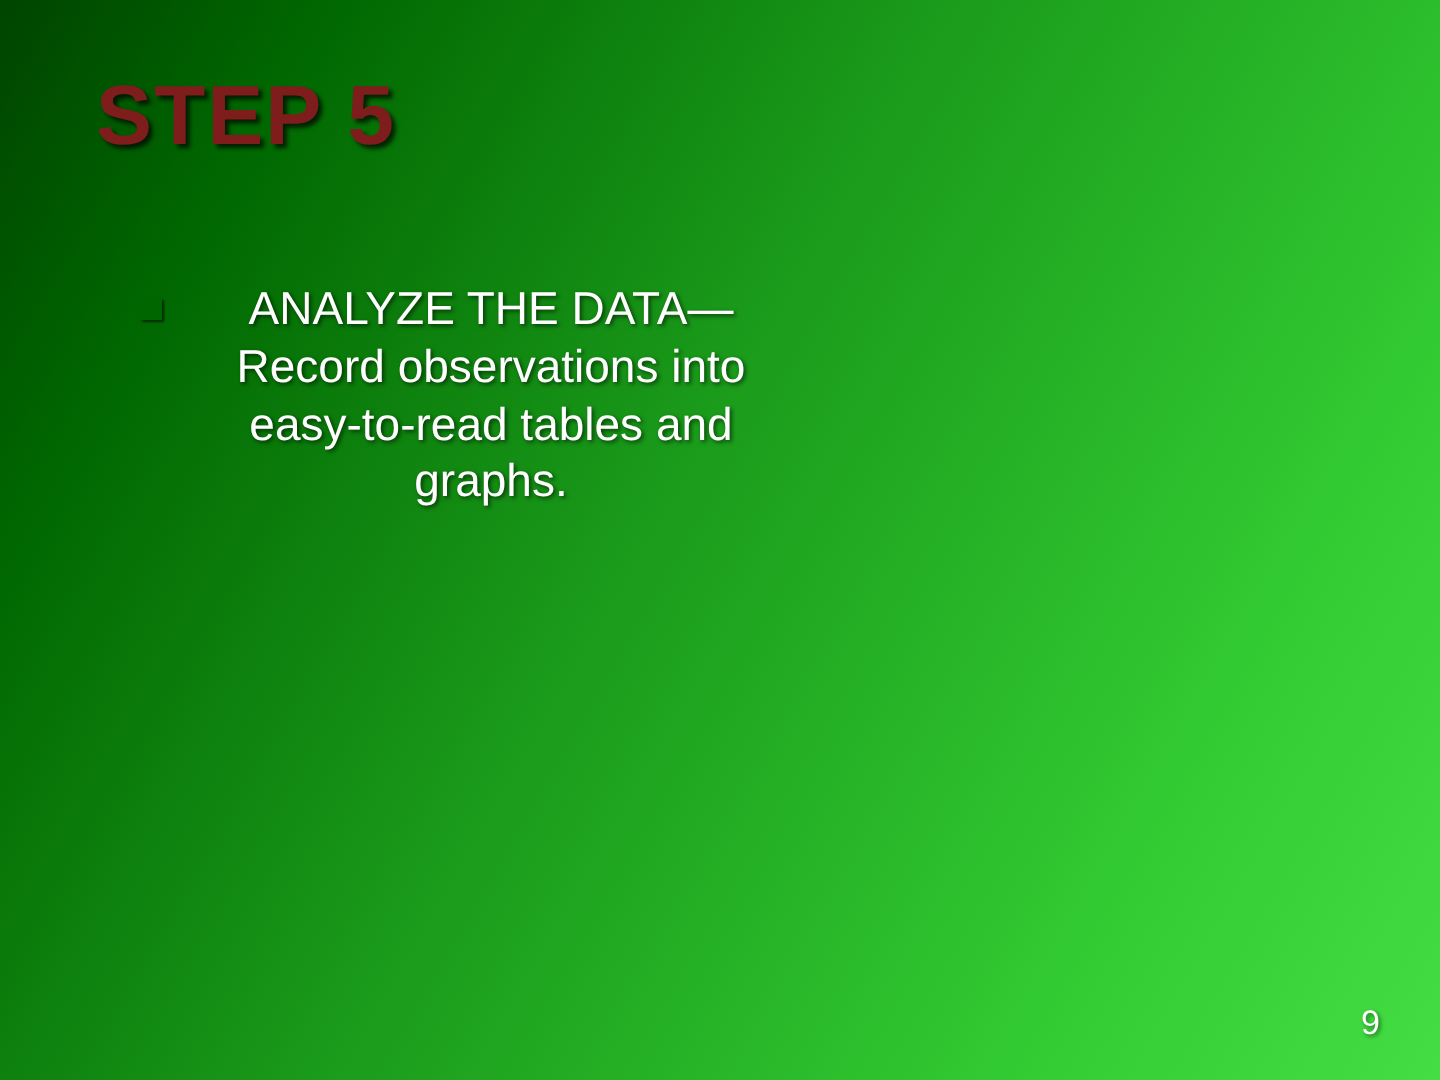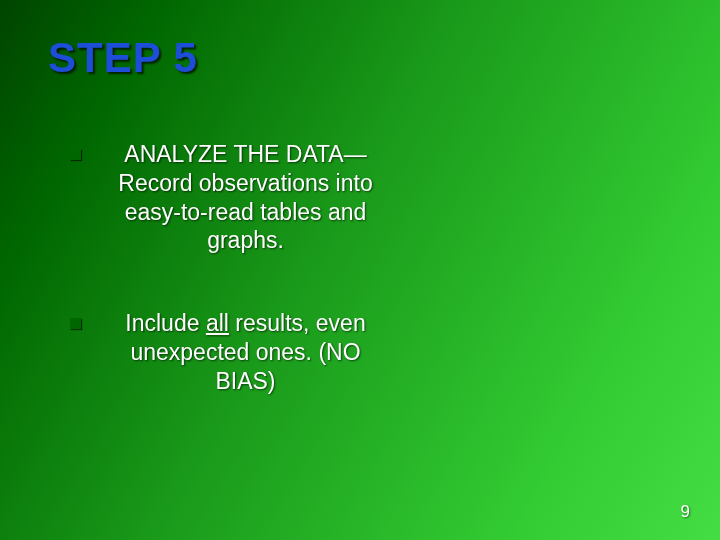--- a/index.html
+++ b/index.html
@@ -7,21 +7,21 @@
   body {
     background: linear-gradient(120deg, #004400 0%, #006600 15%, #1a9a1a 45%, #33cc33 80%, #44dd44 100%);
     font-family: Arial, Helvetica, sans-serif;
     color: #ffffff;
     position: relative;
   }
   .title {
     font-family: "Arial Black", Arial, sans-serif;
     font-weight: 900;
     font-size: 42px;
-    color: #1d4ed8;
+    color: #7f1d1d;
     text-shadow: 2px 2px 2px rgba(0,0,0,0.7);
     position: absolute;
     top: 34px;
     left: 48px;
     letter-spacing: 1px;
   }
   .content {
     position: absolute;
     top: 140px;
     left: 70px;
@@ -58,19 +58,15 @@
 </head>
 <body>
 
 <div class="title">STEP 5</div>
 
 <div class="content">
   <div class="bullet-item">
     <div class="bullet-marker"></div>
     <div class="bullet-text">ANALYZE THE DATA—Record observations  into easy-to-read tables and graphs.</div>
   </div>
-  <div class="bullet-item">
-    <div class="bullet-marker"></div>
-    <div class="bullet-text"><span>Include </span><span class="underline">all</span><span> results, even unexpected ones.  (NO BIAS)</span></div>
-  </div>
 </div>
 
 <div class="page-num">9</div>
 
 </body></html>

